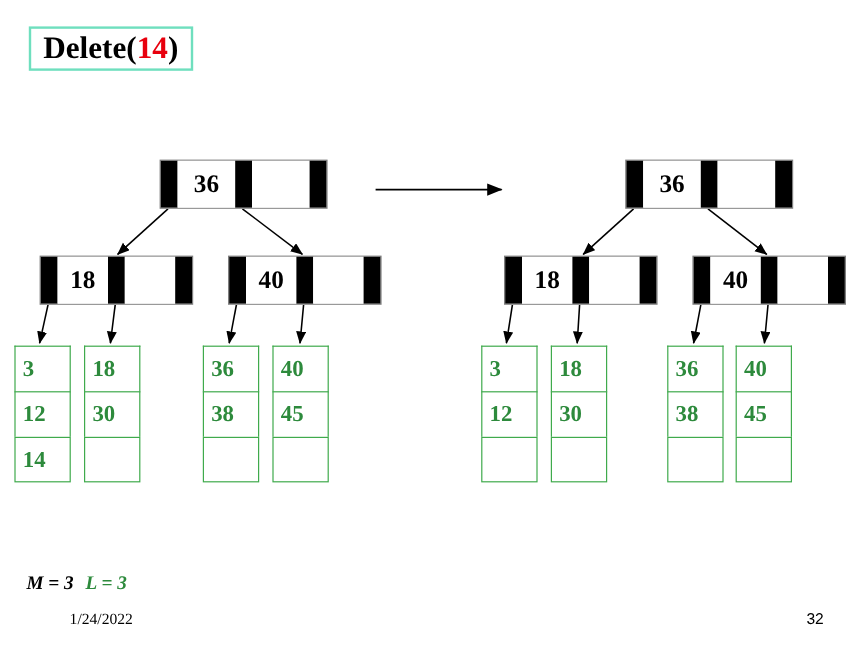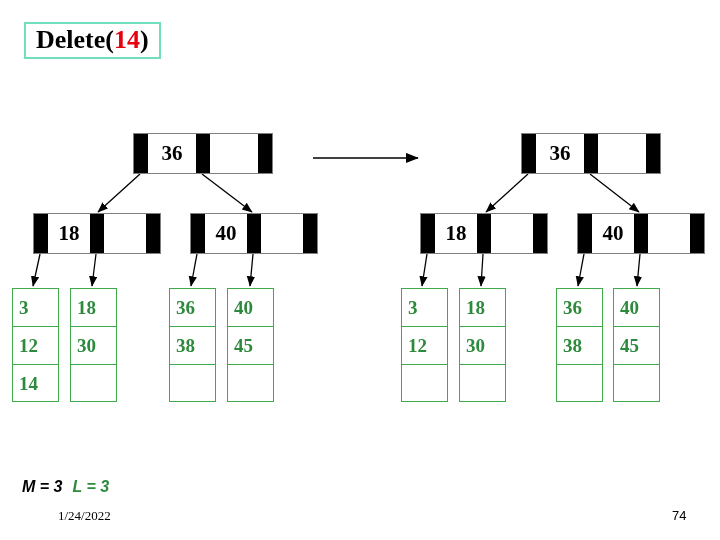--- a/index.html
+++ b/index.html
@@ -98,21 +98,21 @@
   }
   .leafcell.last {
     border-bottom-width: 1px;
   }
 
   
   #params {
     position: absolute;
     left: 22px;
     top: 478px;
-    font-family: Liberation Sans, sans-serif;
+    font-family: Liberation Serif, serif;
     font-size: 16px;
     font-weight: bold;
     font-style: italic;
     white-space: nowrap;
   }
   #params .m-part { color: #000000; }
   #params .l-part { color: #2d8a3c; margin-left: 10px; }
 
   #date-stamp {
     position: absolute;
@@ -278,15 +278,15 @@
       <div class="leafcell">45</div>
       <div class="leafcell last"></div>
     </div>
   </div>
 
   <div id="params">
     <span class="m-part">M  =  3</span><span class="l-part">L  =  3</span>
   </div>
 
   <div id="date-stamp">1/24/2022</div>
-  <div id="page-number">74</div>
+  <div id="page-number">32</div>
 
 </div>
 
 </body></html>

